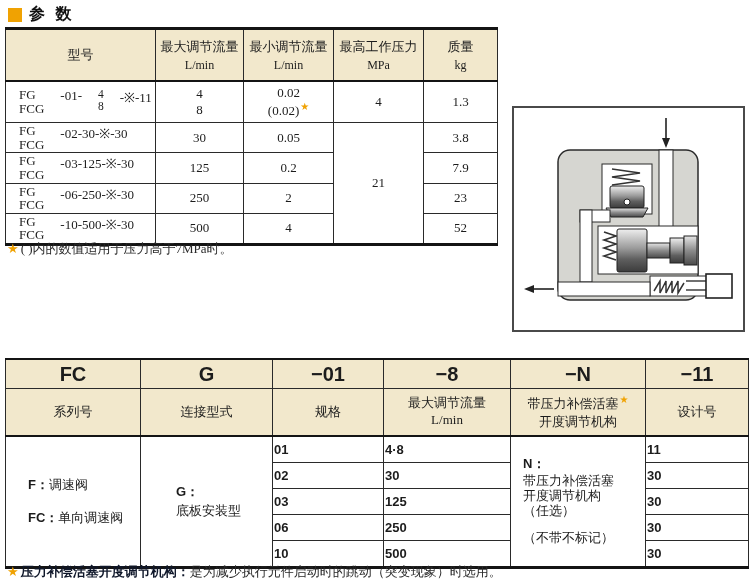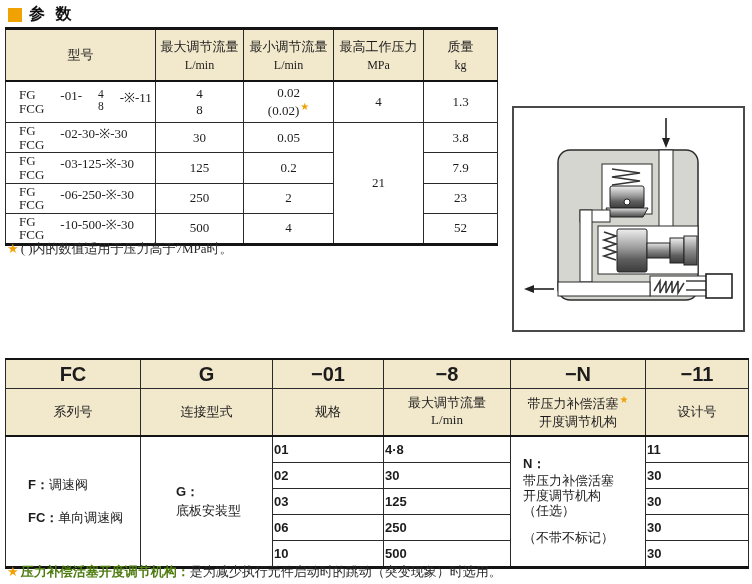--- a/index.html
+++ b/index.html
@@ -35,21 +35,21 @@
   .t2 th{background:#F2E8CC;}
   .t2 .code-row th{font-family:"Liberation Sans",sans-serif;font-weight:bold;font-size:20px;
                    height:26px;text-align:center;}
   .t2 .label-row th{font-weight:normal;font-size:13px;height:44px;text-align:center;
                     border-bottom:2px solid #141414;line-height:1.3;}
   .t2 td{font-size:13px;vertical-align:middle;background:#fff;}
   .t2 td.cnum{font-family:"Liberation Sans",sans-serif;font-weight:bold;height:23px;}
   .t2 td.desc{text-align:left;vertical-align:middle;line-height:1.45;}
   .dotted{border-right:1px dotted #555 !important;}
   .code-b{font-family:"Liberation Sans",sans-serif;font-weight:bold;}
-  .fn2-bold{font-family:Liberation Mono, monospace;font-weight:bold;color:#4d7c0f;}
+  .fn2-bold{font-family:Liberation Mono, monospace;font-weight:bold;color:#0f172a;}
 </style>
 </head>
 <body>
 
 <div id="page">
 
   <div class="sec-title" style="top:4px;">
     <span class="sq"></span>
     <span>参 数</span>
   </div>

